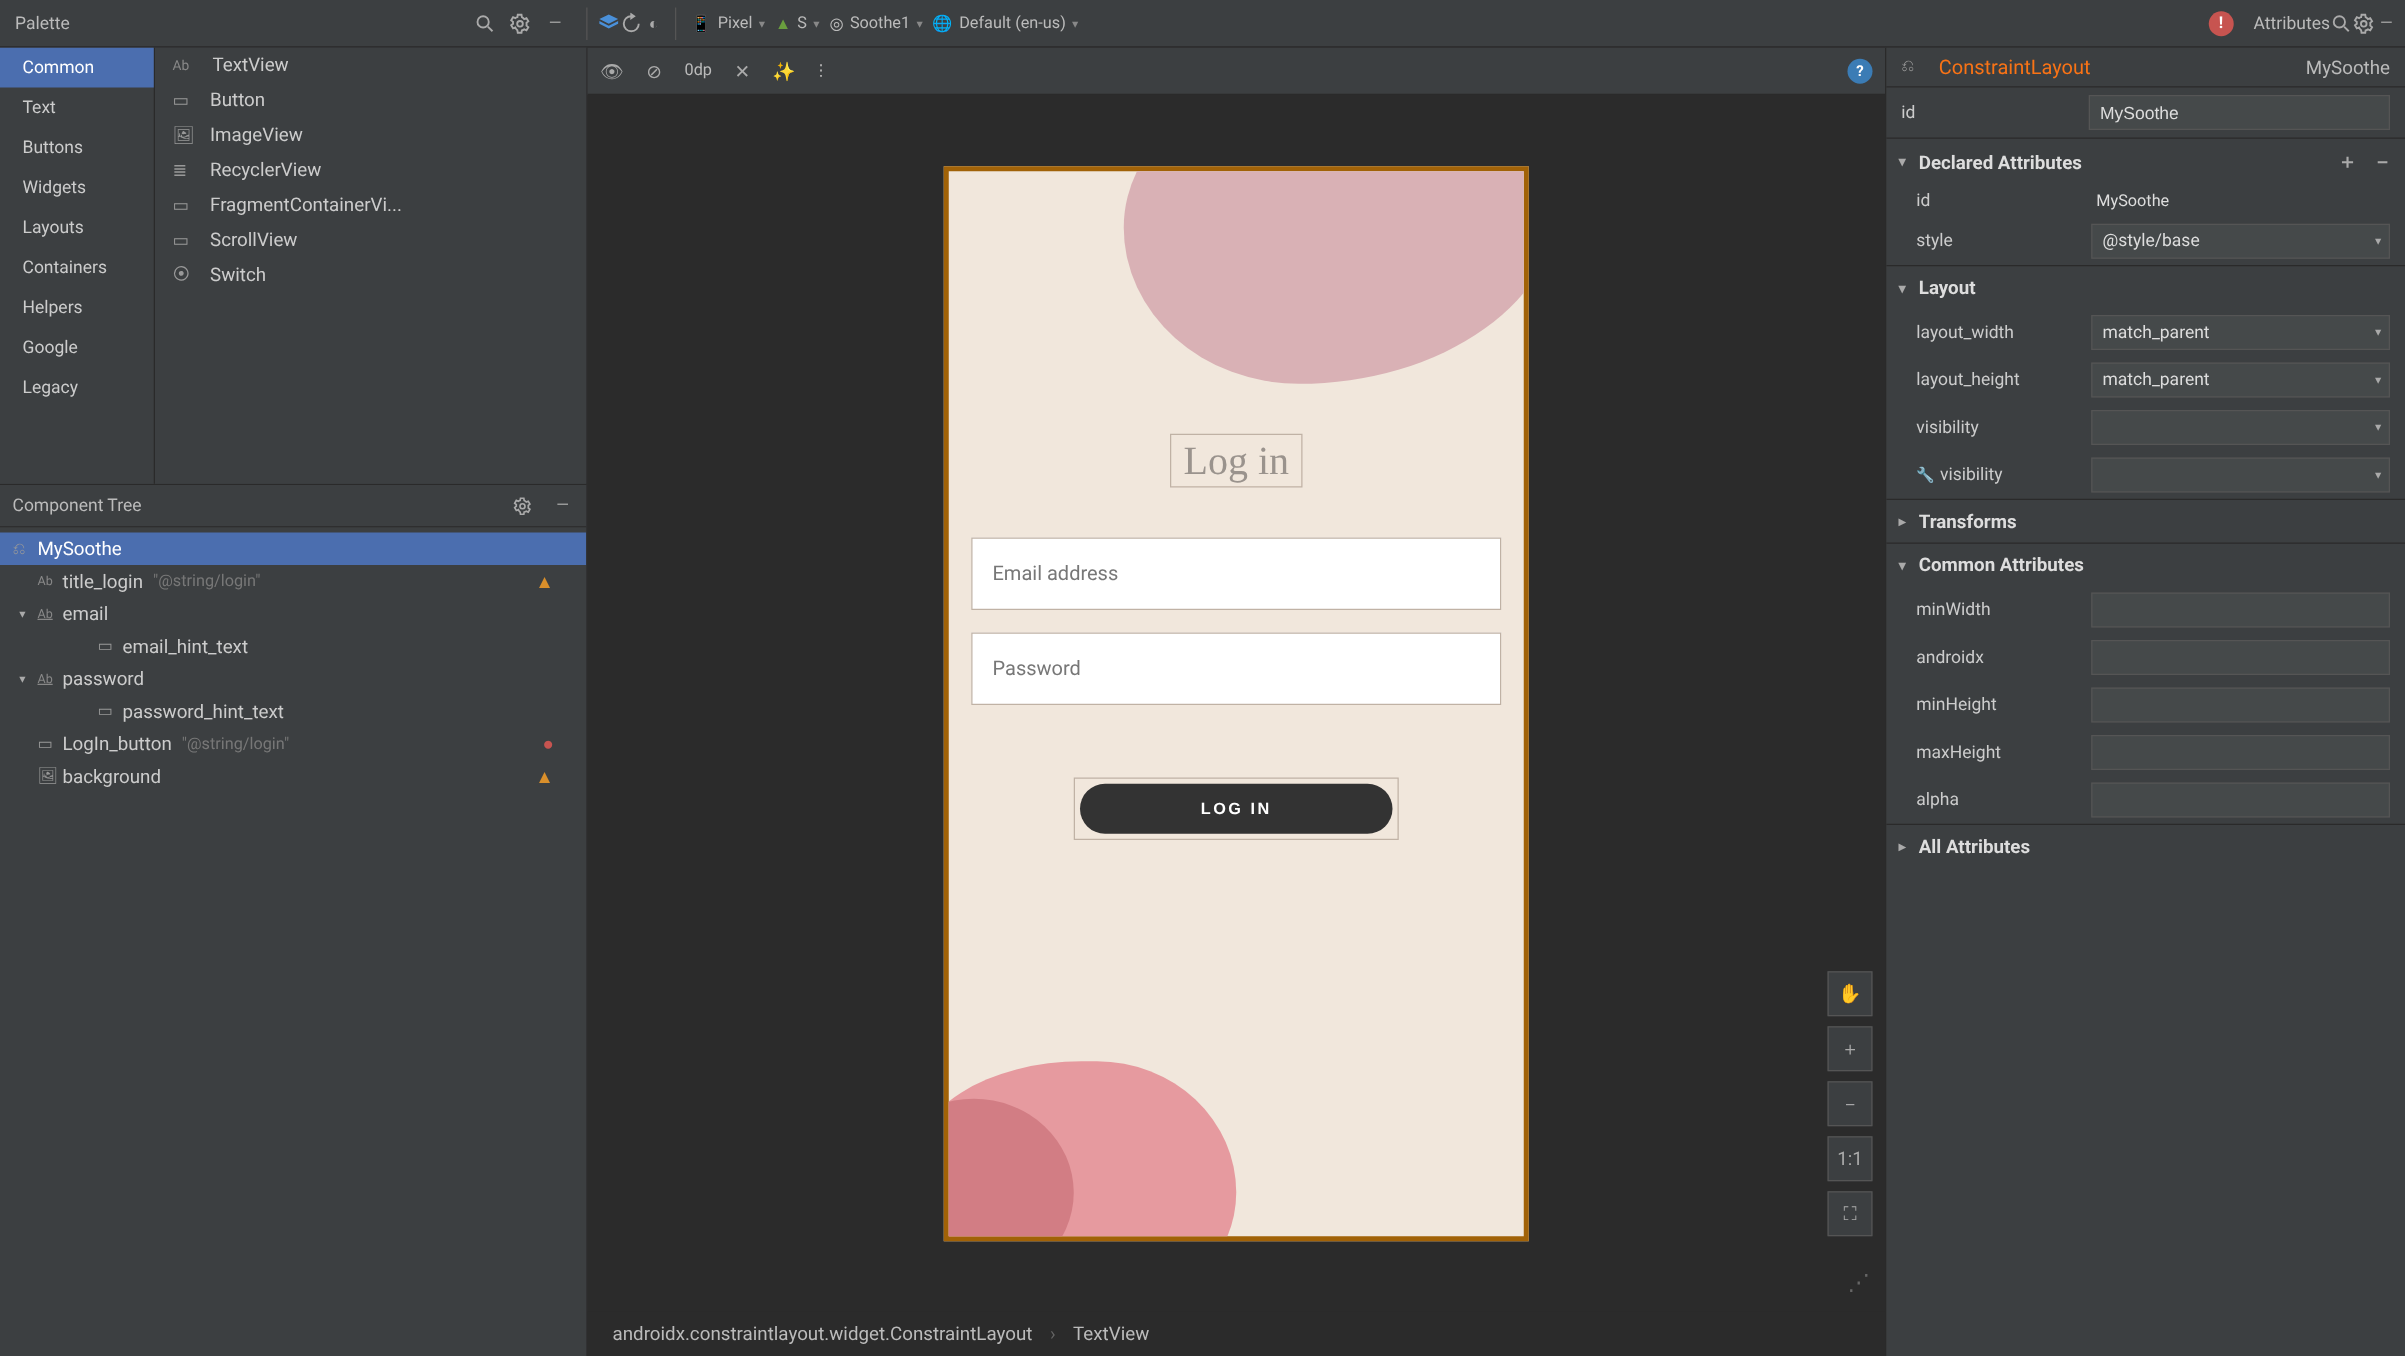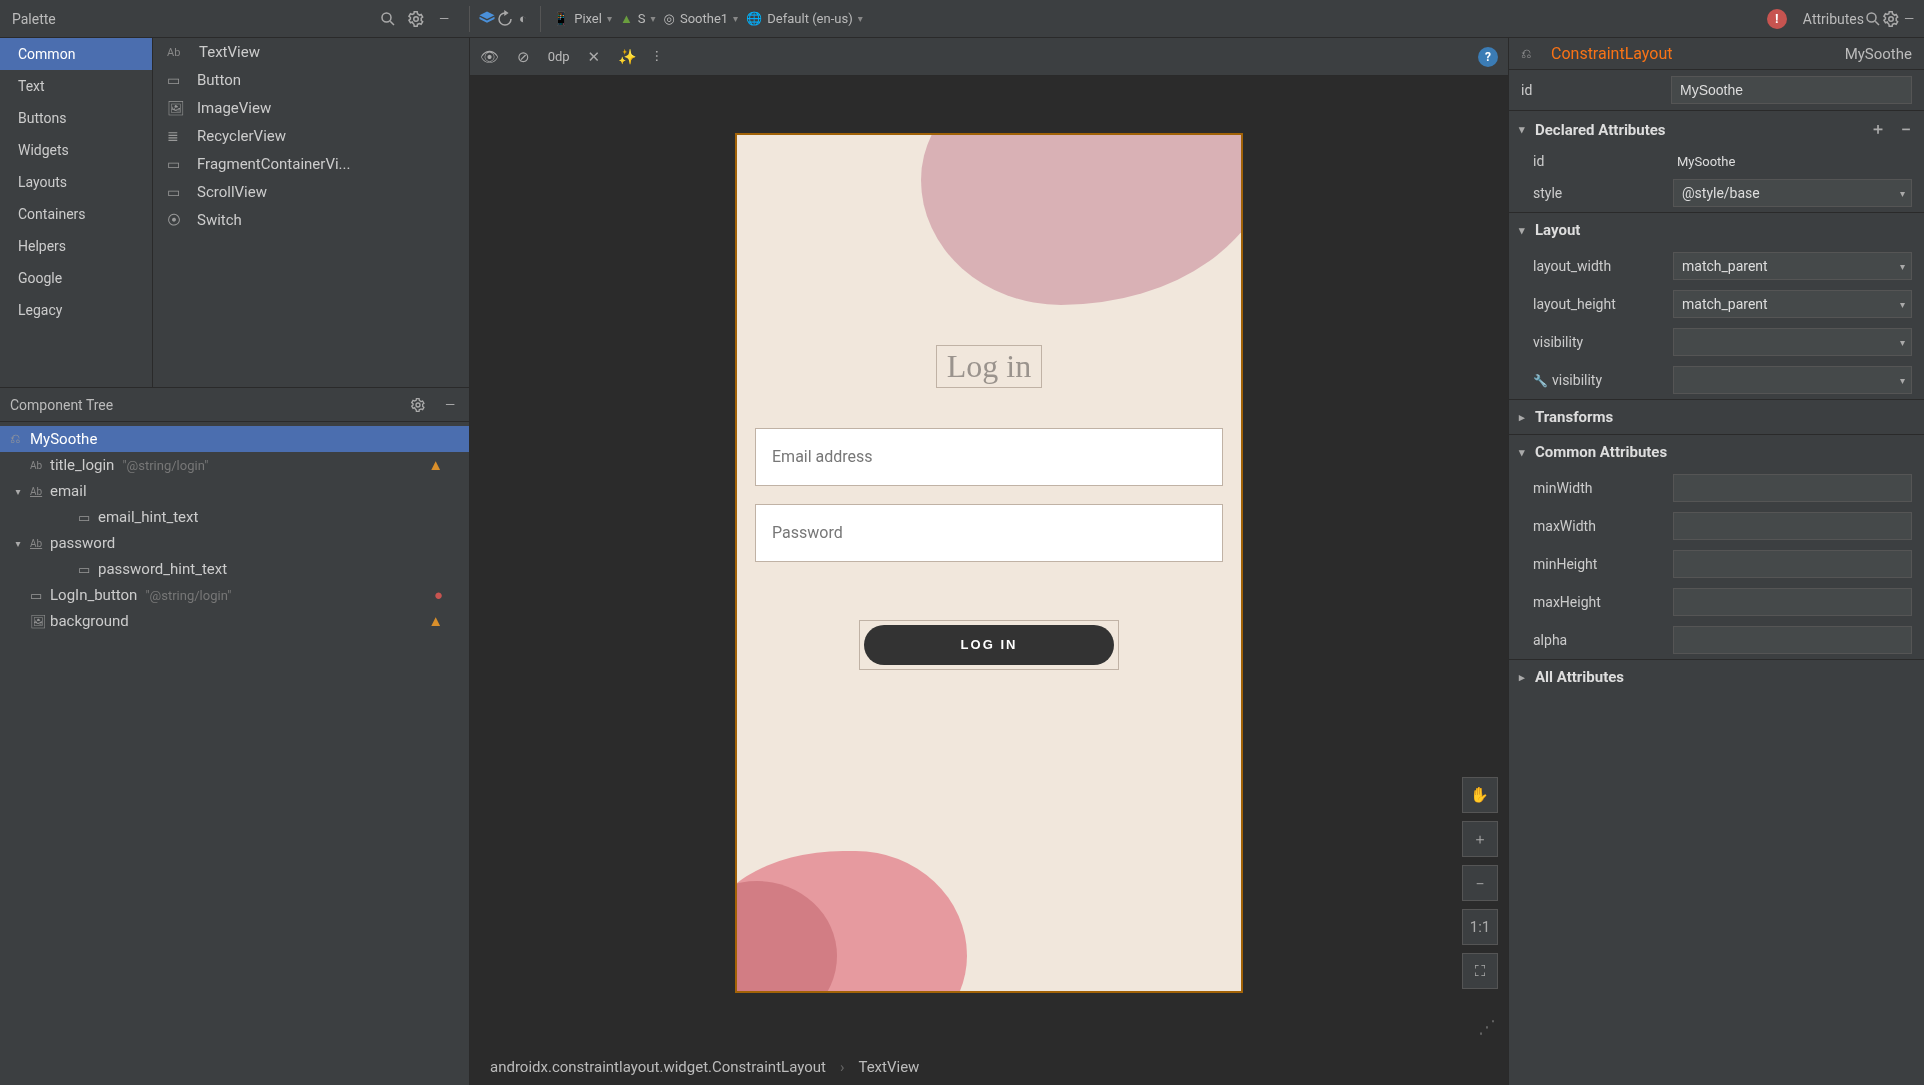--- a/index.html
+++ b/index.html
@@ -34,21 +34,21 @@
 
 
 .left-col { width: 470px; display: flex; flex-direction: column; background: #3c3f41; border-right: 1px solid #2a2a2a; }
 .panel-head {
   display: flex; align-items: center; height: 34px; padding: 0 10px;
   background: #3c3f41; color: #bbb; border-bottom: 1px solid #2a2a2a;
 }
 .panel-head .title { flex: 1; font-size: 14px; }
 .panel-head .icons { display: flex; gap: 14px; align-items: center; }
 .palette-body { display: flex; height: 350px; border-bottom: 1px solid #2a2a2a; }
-.palette-cats { width: 153px; background: #3c3f41; border-right: 1px solid #2a2a2a; }
+.palette-cats { width: 124px; background: #3c3f41; border-right: 1px solid #2a2a2a; }
 .palette-cats .cat {
   padding: 8px 18px; cursor: pointer; color: #ccc; font-size: 14px;
 }
 .palette-cats .cat.active { background: #4b6eaf; color: #fff; }
 .palette-items { flex: 1; background: #3c3f41; overflow: auto; }
 .pitem { display: flex; align-items: center; gap: 10px; padding: 5px 14px; cursor: pointer; color: #ccc; font-size: 15px; }
 .pitem .picon { width: 20px; color: #999; font-size: 14px; }
 .pitem .ablabel { color: #888; font-size: 11px; margin-right: 2px; }
 
 
@@ -69,22 +69,22 @@
 
 .center-col { flex: 1; display: flex; flex-direction: column; background: #2b2b2b; position: relative; }
 .design-toolbar { display: flex; align-items: center; height: 38px; background: #3c3f41; border-bottom: 1px solid #2a2a2a; padding: 0 10px; gap: 18px; }
 .design-toolbar .dtimg { color: #aaa; cursor: pointer; font-size: 15px; }
 .design-toolbar .dp { color: #bbb; }
 .design-toolbar .right-icon { margin-left: auto; }
 .help-badge { width: 20px; height: 20px; border-radius: 50%; background: #3b7cb5; color: #fff; display: flex; align-items: center; justify-content: center; font-size: 12px; font-weight: bold; }
 
 .design-surface { flex: 1; display: flex; align-items: center; justify-content: center; position: relative; }
 .device-frame {
-  width: 508px; height: 860px; background: #f1e7dc;
-  border: 2px solid #a16207; position: relative; overflow: hidden;
+  width: 468px; height: 860px; background: #f1e7dc;
+  border: 4px solid #a16207; position: relative; overflow: hidden;
 }
 .blob-top { position: absolute; top: -80px; right: -30px; width: 350px; height: 250px; background: #d9b1b5; border-radius: 45% 55% 60% 40% / 50% 40% 60% 50%; }
 .blob-bottom { position: absolute; bottom: -60px; left: -30px; width: 260px; height: 200px; background: #e69a9f; border-radius: 55% 45% 40% 60% / 45% 55% 50% 50%; }
 .blob-bottom2 { position: absolute; bottom: -40px; left: -60px; width: 160px; height: 150px; background: #d27d84; border-radius: 50%; }
 .login-content { position: absolute; top: 210px; left: 0; right: 0; display: flex; flex-direction: column; align-items: center; padding: 0 18px; }
 .login-title { font-family: serif; font-size: 32px; color: #9a938d; border: 1px solid #c0b2a5; padding: 2px 10px; margin-bottom: 40px; }
 .login-input { width: 100%; height: 58px; background: #fff; border: 1px solid #c0b2a5; margin-bottom: 18px; padding: 16px 16px; color: #777; font-size: 16px; display: flex; align-items: center; }
 .login-btn-wrap { border: 1px solid #c0b2a5; padding: 4px; margin-top: 40px; }
 .login-btn { width: 250px; height: 40px; border-radius: 22px; background: #333; color: #fff; border: none; font-size: 13px; letter-spacing: 2px; font-weight: 600; }
 
@@ -420,21 +420,21 @@
 
       <div class="attr-section">
         <span class="schev">▾</span>
           <span>Common Attributes</span>
       </div>
       <div class="attr-subrow">
           <label>minWidth</label>
           <input style="">
         </div>
       <div class="attr-subrow">
-          <label>maxWidth</label>
+          <label>androidx</label>
           <input style="">
         </div>
       <div class="attr-subrow">
           <label>minHeight</label>
           <input style="">
         </div>
       <div class="attr-subrow">
           <label>maxHeight</label>
           <input style="">
         </div>

